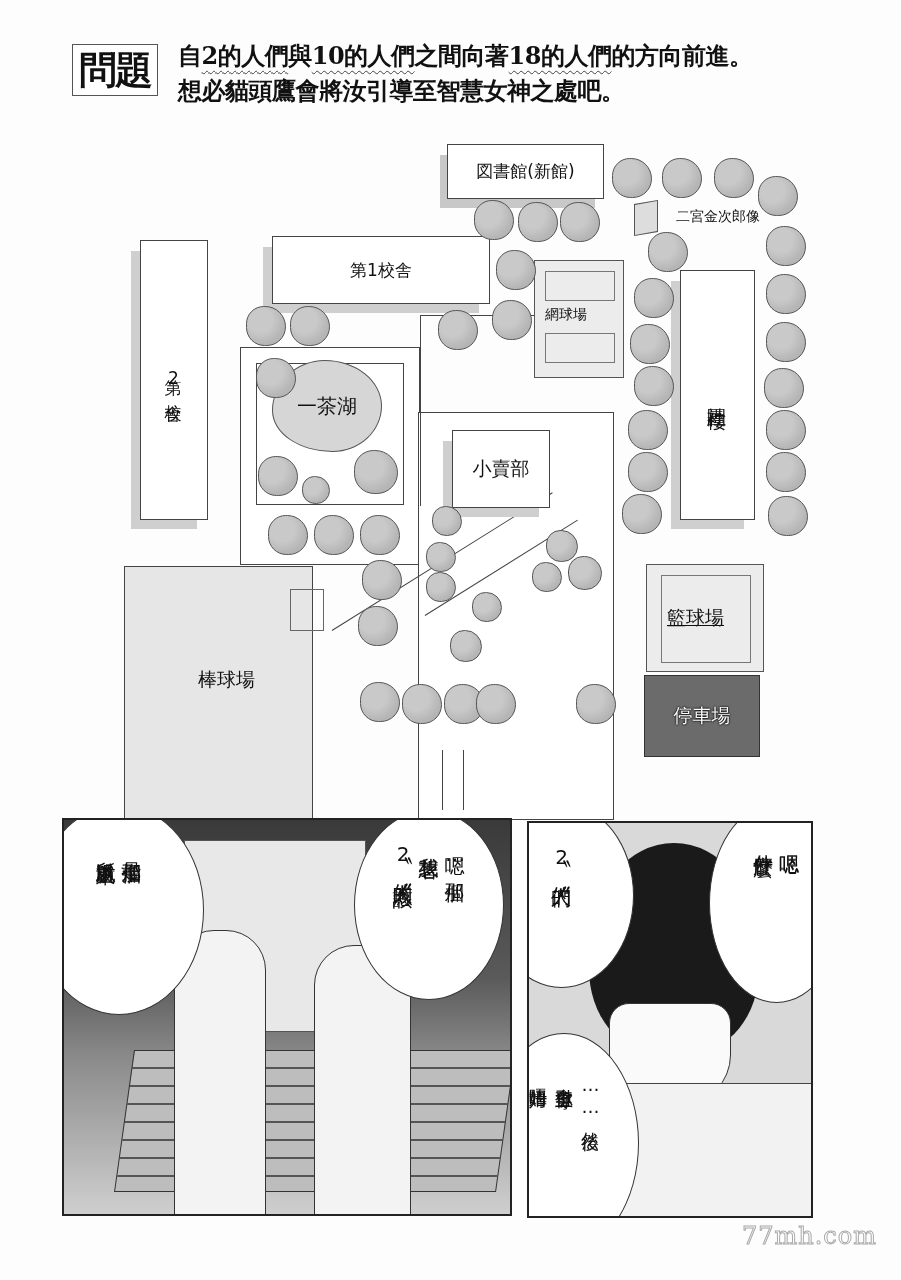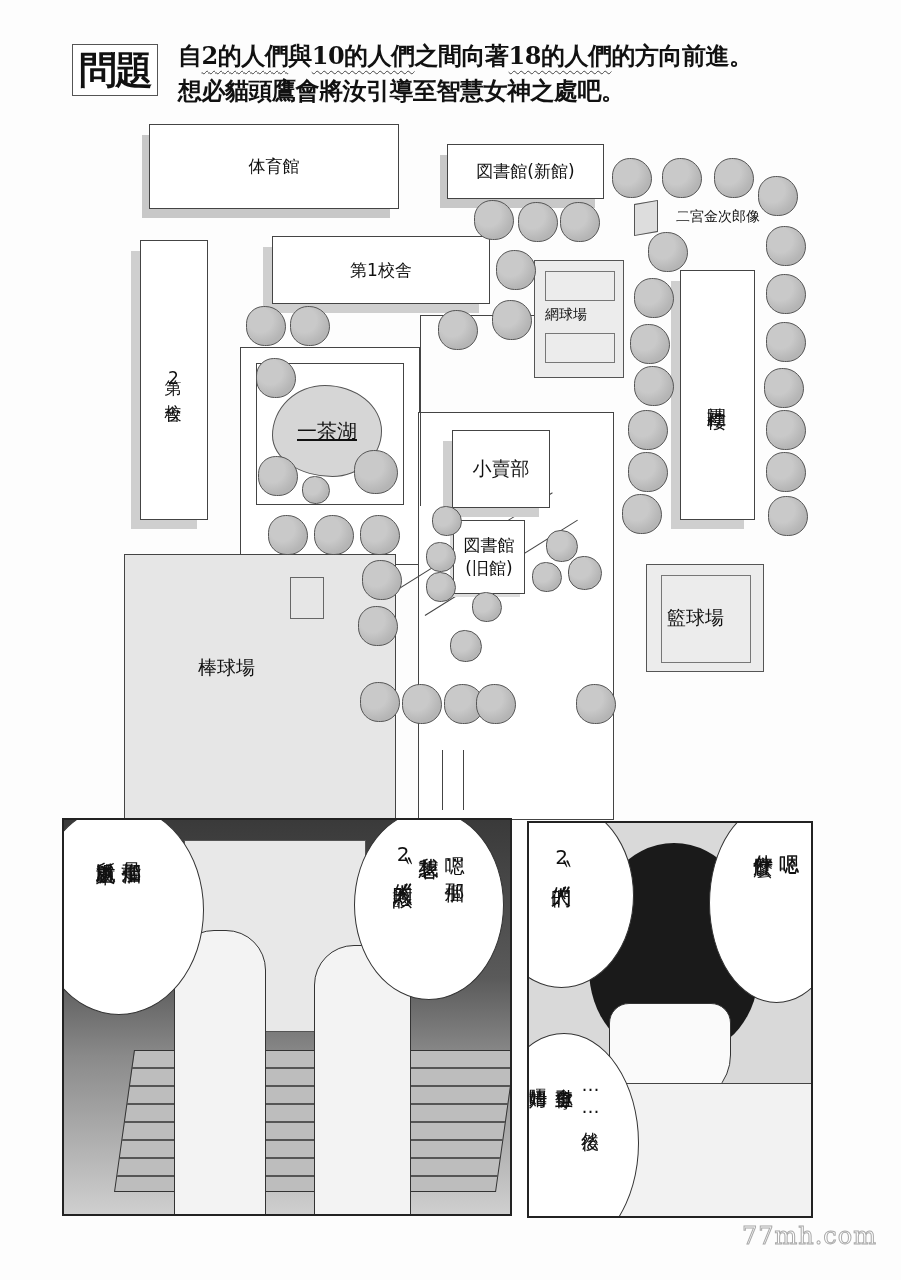--- a/index.html
+++ b/index.html
@@ -52,23 +52,20 @@
 
   <div class="abs path" style="left:240px;top:237px;width:180px;height:218px;"></div>
   <div class="abs path" style="left:256px;top:253px;width:148px;height:142px;"></div>
   <div class="abs path" style="left:418px;top:302px;width:196px;height:408px;border-top:1.2px solid #444;"></div>
   <div class="abs" style="left:420px;top:205px;width:172px;height:190px;border:1.2px solid #444;border-right:none;border-bottom:none;"></div>
   <div class="abs" style="left:442px;top:640px;width:1.2px;height:60px;background:#444;"></div>
   <div class="abs" style="left:463px;top:640px;width:1.2px;height:60px;background:#444;"></div>
   <div class="abs" style="left:425px;top:505px;width:180px;height:1.2px;background:#444;transform:rotate(-32deg);transform-origin:left;"></div>
   <div class="abs" style="left:332px;top:520px;width:260px;height:1.2px;background:#444;transform:rotate(-32deg);transform-origin:left;"></div>
 
-  <div class="abs bld side-b" style="left:149px;top:14px;width:250px;height:85px;">
-    <span>体育館</span>
-  </div>
 
   <div class="abs bld side-b" style="left:447px;top:34px;width:157px;height:55px;">
     <span>図書館(新館)</span>
   </div>
 
   <div class="abs bld side-l" style="left:272px;top:126px;width:218px;height:68px;">
     <span>第1校舎</span>
   </div>
 
   <div class="abs bld side-l" style="left:140px;top:130px;width:68px;height:280px;">
@@ -81,43 +78,42 @@
   <div class="abs court" style="left:534px;top:150px;width:90px;height:118px;">
     <div class="court-inner" style="left:10px;top:10px;width:68px;height:28px;"></div>
     <div class="court-inner" style="left:10px;top:72px;width:68px;height:28px;"></div>
     <div class="abs label" style="left:10px;top:45px;">網球場</div>
   </div>
 
   <div class="abs bld side-l" style="left:680px;top:160px;width:75px;height:250px;">
     <span class="vtext" style="font-size:19px;">社團樓</span>
   </div>
 
-  <div class="abs lake" style="left:272px;top:275px;width:108px;height:90px;text-decoration:underline;">
+  <div class="abs lake" style="left:272px;top:250px;width:108px;height:90px;">
     <span>一茶湖</span>
   </div>
 
   <div class="abs bld side-l" style="left:452px;top:320px;width:98px;height:78px;">
     <span style="font-size:19px;">小賣部</span>
   </div>
 
-  <div class="abs bld" style="left:453px;top:410px;width:72px;height:74px;flex-direction:column;box-shadow:-4px 4px 0 -1px #ddd;">
-    <span>図書館</span>
-    <span>(旧館)</span>
-  </div>
-
-  <div class="abs grey-field" style="left:124px;top:444px;width:272px;height:300px;">
+
+  <div class="abs grey-field" style="left:124px;top:456px;width:189px;height:300px;">
     <div class="abs" style="left:165px;top:22px;width:32px;height:40px;border:1px solid #666;"></div>
     <div class="abs label" style="left:73px;top:100px;font-size:19px;">棒球場</div>
   </div>
 
   <div class="abs court" style="left:646px;top:454px;width:118px;height:108px;">
     <div class="court-inner" style="left:14px;top:10px;width:88px;height:86px;"></div>
-    <div class="abs label" style="left:20px;top:40px;font-size:19px;">籃球場</div>
-  </div>
-
+    <div class="abs label" style="left:20px;top:40px;font-size:19px;text-decoration:underline;">籃球場</div>
+  </div>
+
+  <div class="abs parking" style="left:644px;top:565px;width:116px;height:82px;">
+    <span>停車場</span>
+  </div>
 
   <div class="abs tree" style="left:474px;top:90px;"></div>
   <div class="abs tree" style="left:518px;top:92px;"></div>
   <div class="abs tree" style="left:560px;top:92px;"></div>
   <div class="abs tree" style="left:612px;top:48px;"></div>
   <div class="abs tree" style="left:662px;top:48px;"></div>
   <div class="abs tree" style="left:714px;top:48px;"></div>
   <div class="abs tree" style="left:758px;top:66px;"></div>
   <div class="abs tree" style="left:648px;top:122px;"></div>
   <div class="abs tree" style="left:766px;top:116px;"></div>

